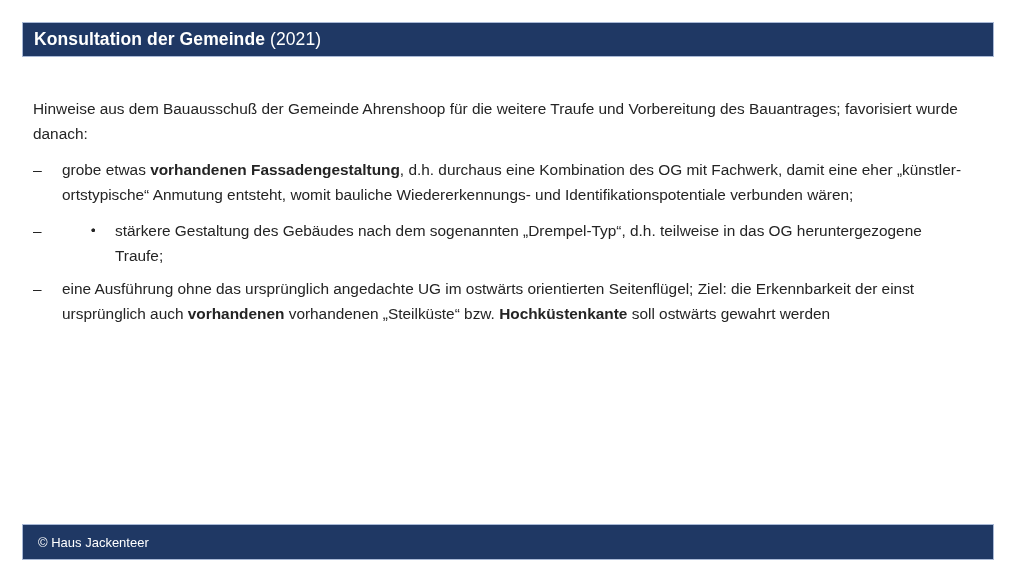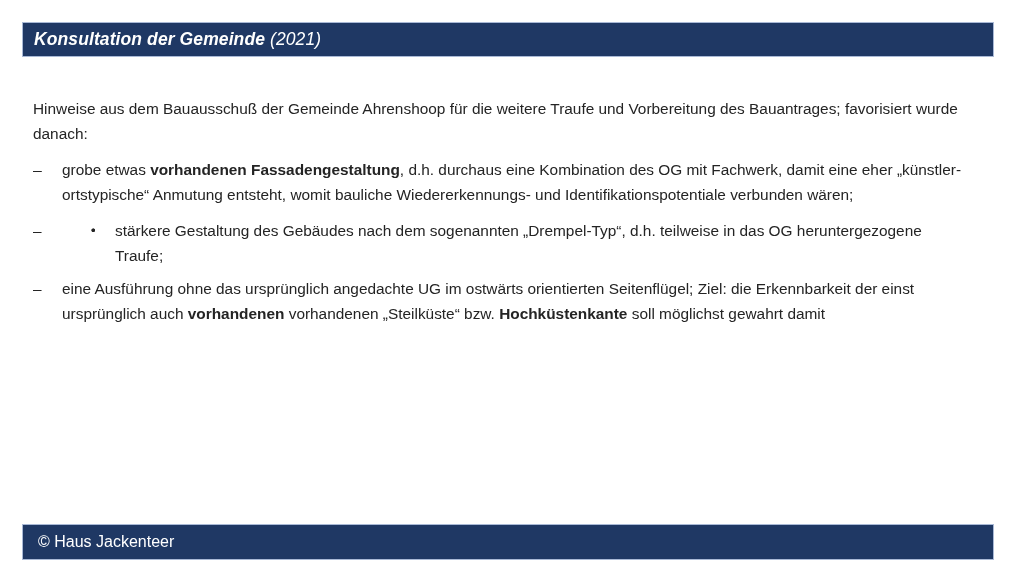--- a/index.html
+++ b/index.html
@@ -24,21 +24,20 @@
     background:var(--bar-background);
     border:1px solid var(--bar-border);
     display:flex;align-items:center;
     padding-left:11px;
   }
   .titlebar .title{
     color:var(--bar-text);
     font-size:17.5px;
     letter-spacing:0.1px;
     white-space:nowrap;
-    font-style:italic;
   }
   .title .title-main{font-weight:700;}
   .title .title-year{font-weight:400;}
   .content{
     position:absolute;left:33px;top:96px;width:940px;
     font-size:15.4px;line-height:25px;
   }
   .intro{margin:0 0 11px 0;}
   ul.bullets{list-style:none;margin:0;padding:0;}
   li.lvl1{
@@ -62,21 +61,21 @@
   .footerbar{
     position:absolute;left:22px;top:524px;width:972px;height:36px;
     box-sizing:border-box;
     background:var(--bar-background);
     border:1px solid var(--bar-border);
     display:flex;align-items:center;
     padding-left:15px;
   }
   .footerbar .footer-text{
     color:var(--bar-text);
-    font-size:16px;
+    font-size:13px;
   }
 </style>
 </head>
 <body>
 
 <div class="slide">
 
   <div class="titlebar">
     <div class="title">
       <span class="title-main">Konsultation der Gemeinde</span><span class="title-year"> (2021)</span>
@@ -99,21 +98,21 @@
       </li>
       <li class="lvl2">
         <span class="marker">•</span>
       </li>
       <li class="lvl2">
         <span class="marker">•</span>
         <span class="runs"><span>stärkere Gestaltung des Gebäudes nach dem sogenannten „Drempel-Typ“, d.h. teilweise in das OG heruntergezogene Traufe;</span></span>
       </li>
       <li class="lvl1">
         <span class="marker">–</span>
-        <span class="runs"><span>eine Ausführung ohne das ursprünglich angedachte UG im ostwärts orientierten Seitenflügel; Ziel: die Erkennbarkeit der einst ursprünglich auch </span><b>vorhandenen</b><span> vorhandenen „Steilküste“ bzw. </span><b>Hochküstenkante</b><span> soll möglichst gewahrt damit</span></span>
+        <span class="runs"><span>eine Ausführung ohne das ursprünglich angedachte UG im ostwärts orientierten Seitenflügel; Ziel: die Erkennbarkeit der einst ursprünglich auch </span><b>vorhandenen</b><span> vorhandenen „Steilküste“ bzw. </span><b>Hochküstenkante</b><span> soll ostwärts gewahrt werden</span></span>
       </li>
     </ul>
   </div>
 
   <div class="footerbar">
     <span class="footer-text">© Haus Jackenteer</span>
   </div>
 
 </div>
 

